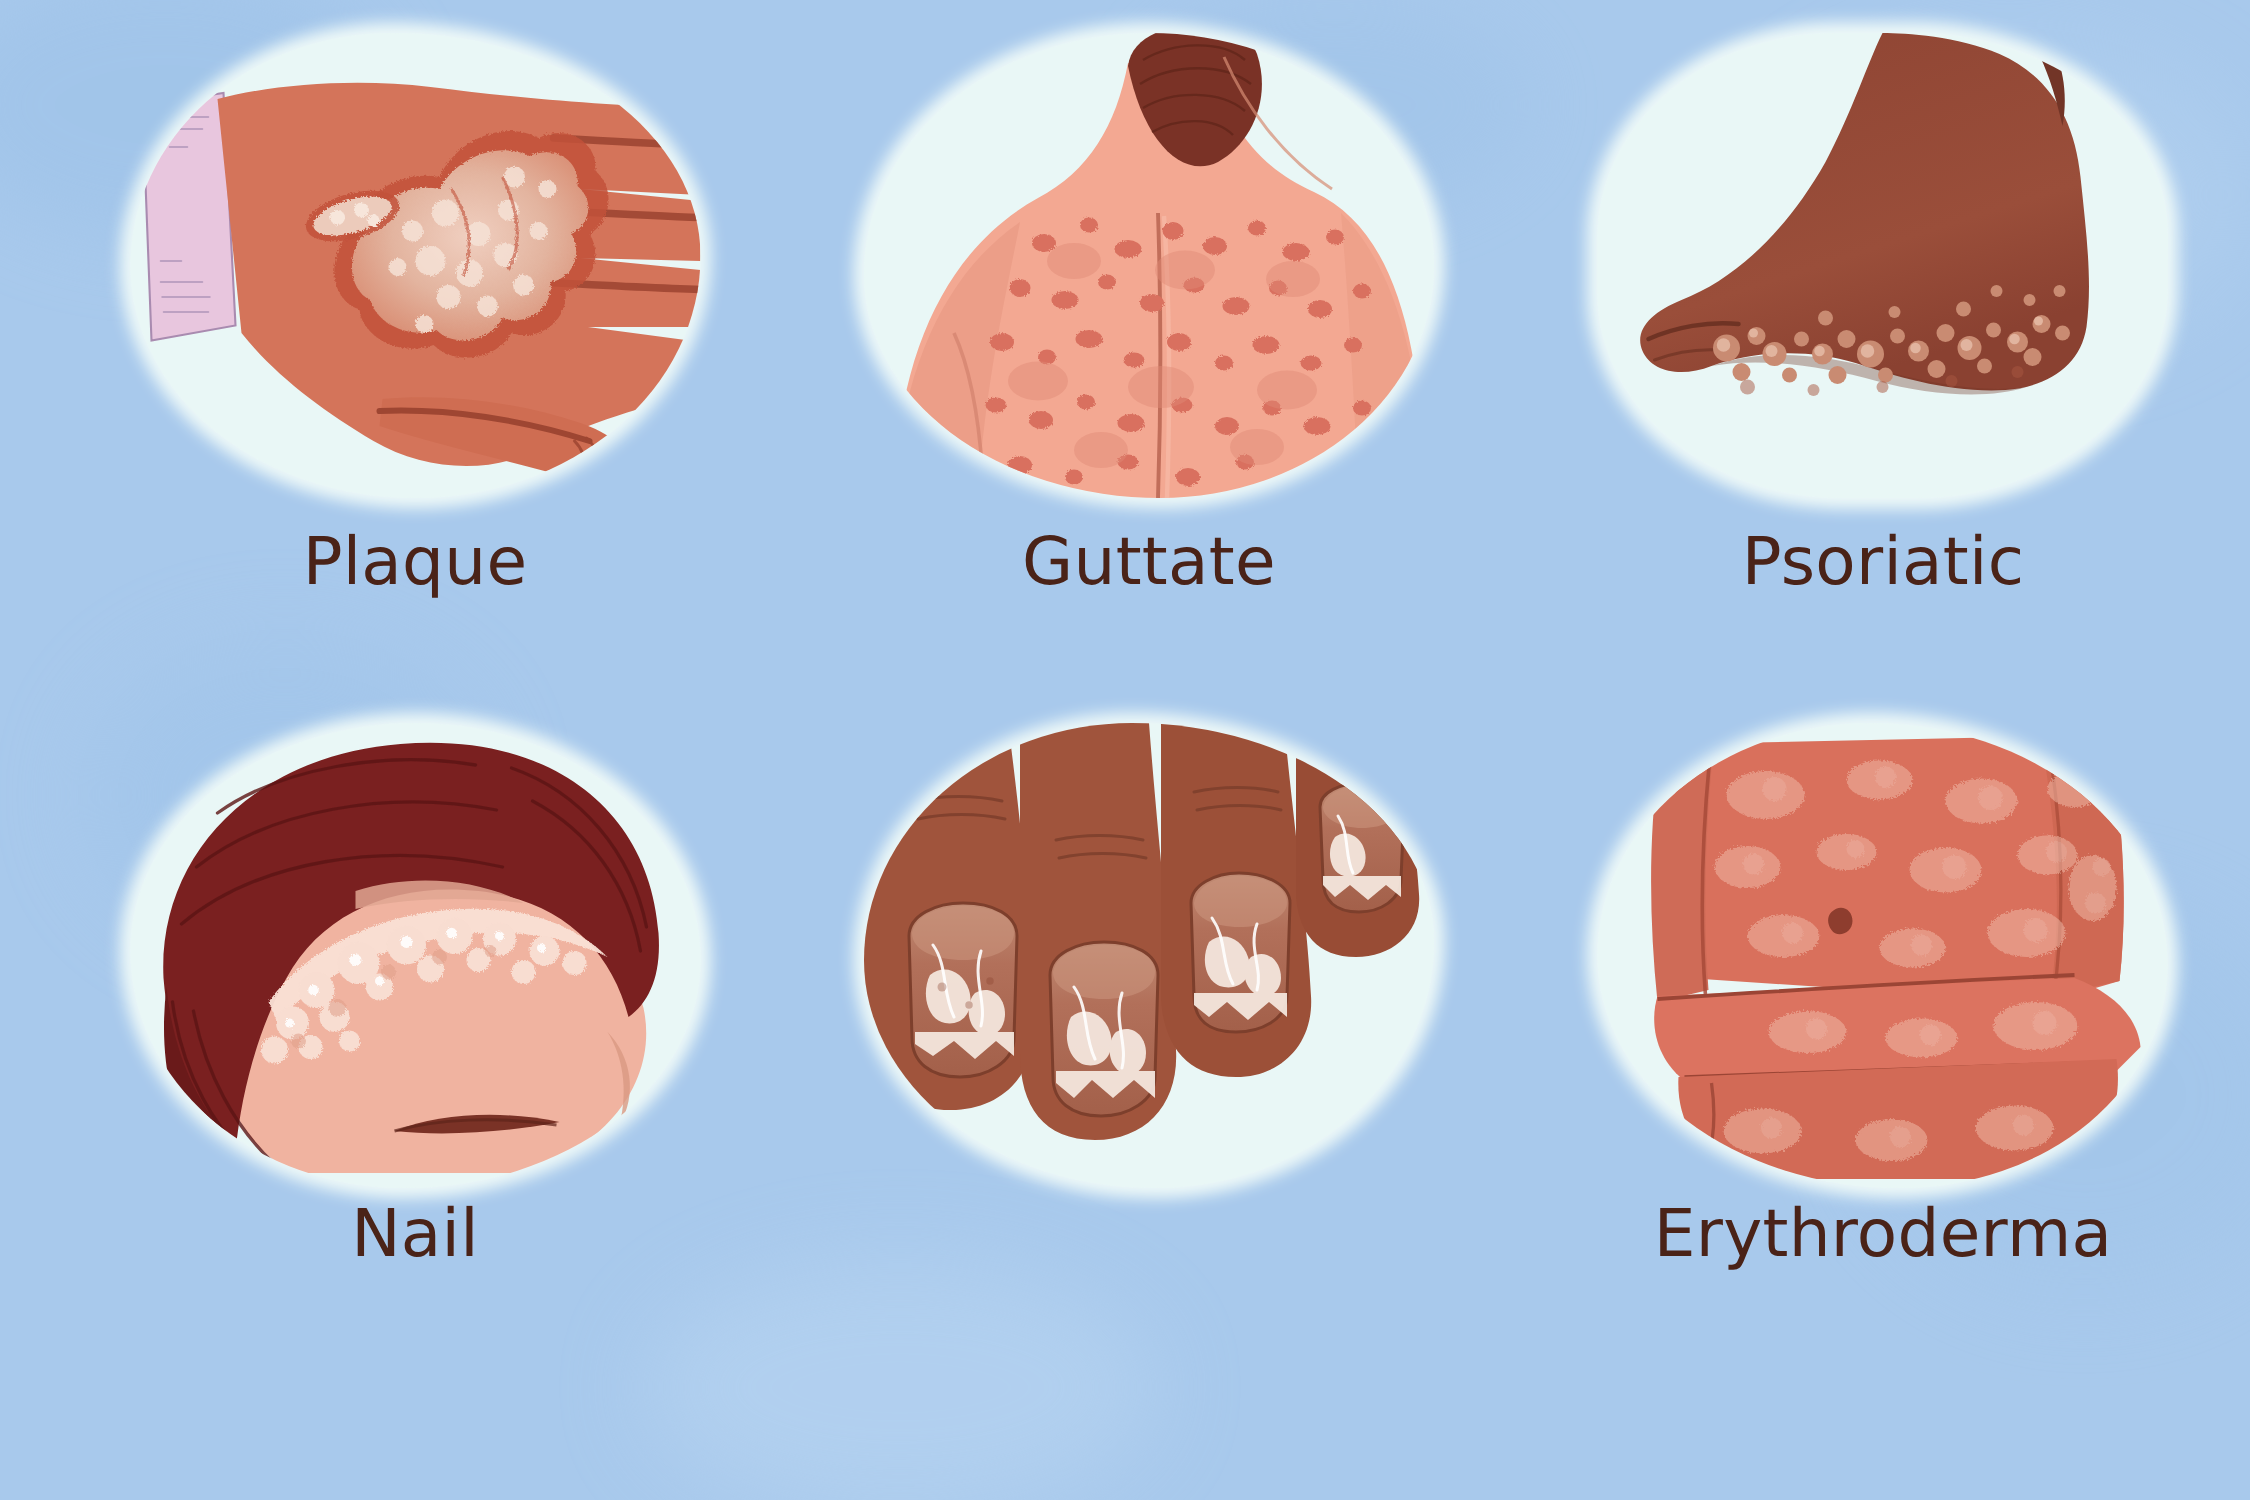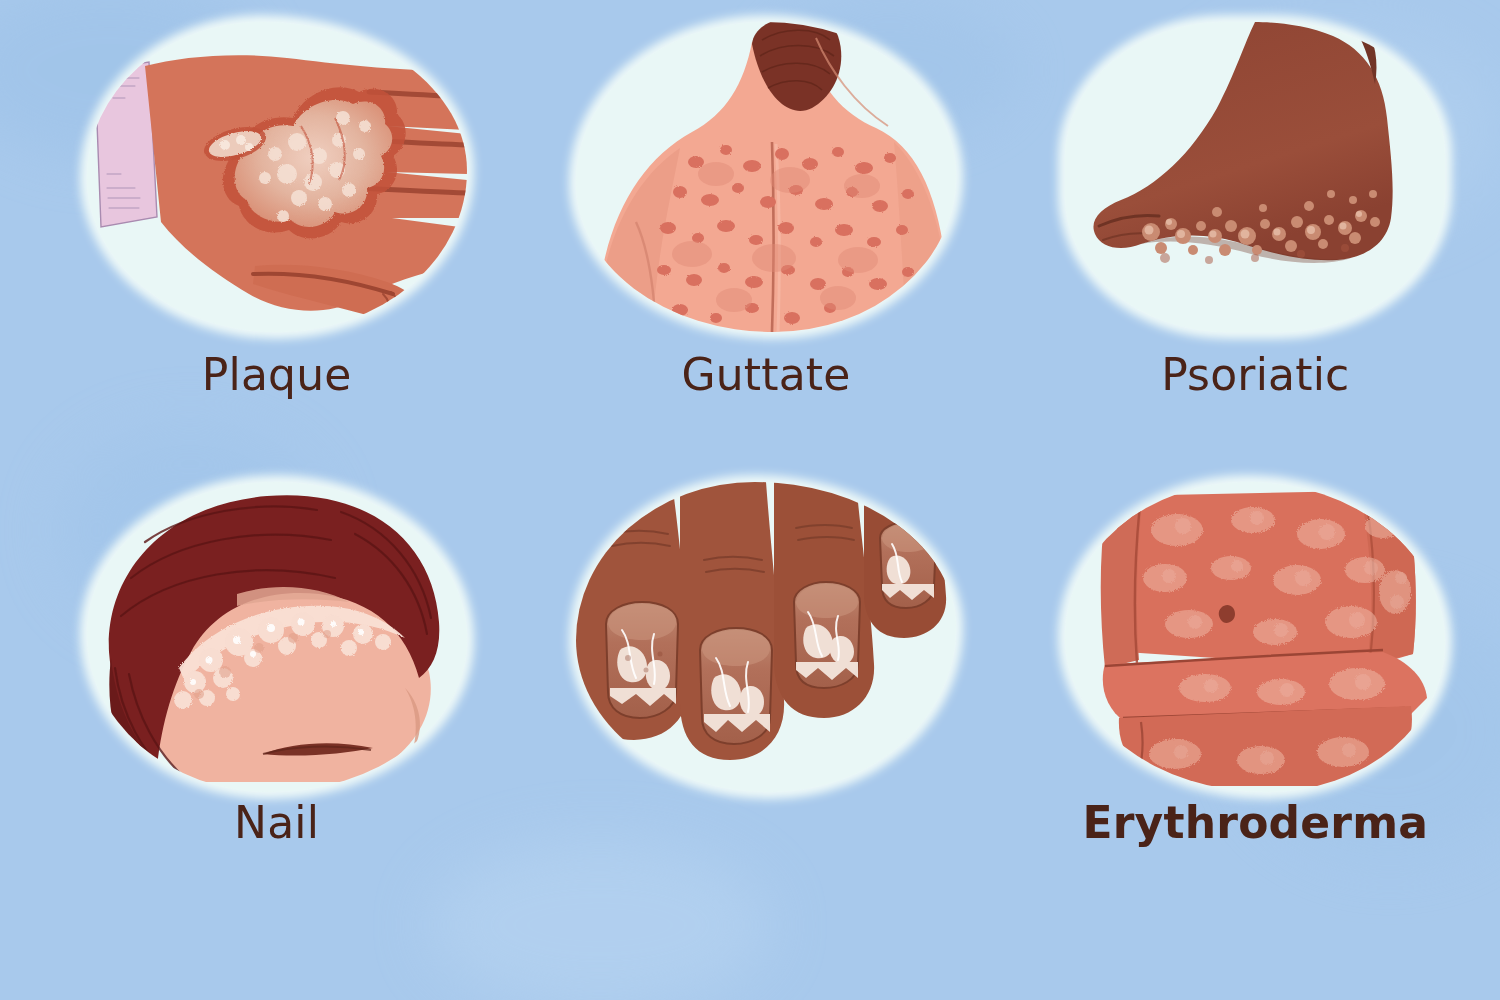--- a/index.html
+++ b/index.html
@@ -80,21 +80,21 @@
     left: 0; right: 0;
     text-align: center;
     color: #4a2318;
     font-size: 44px;
     line-height: 1.04;
     letter-spacing: 0.2px;
     font-family: "DejaVu Sans", sans-serif;
   }
   .panel.row1 .caption { top: 352px; }
   .panel.row2 .caption { top: 330px; }
-  .caption .l2 { display: block; font-weight: bold; }
+  .caption .l2 { display: block; }
 
   svg { display: block; }
 </style>
 </head>
 <body>
 
 <div id="infographic">
 
   <div class="bg-wash" style="left:-40px;top:-20px;width:300px;height:180px;background:#9dc2e8;opacity:.55;filter:blur(26px);"></div>
   <div class="bg-wash" style="left:60px;top:430px;width:260px;height:200px;background:#9ec3e9;opacity:.5;filter:blur(30px);"></div>

